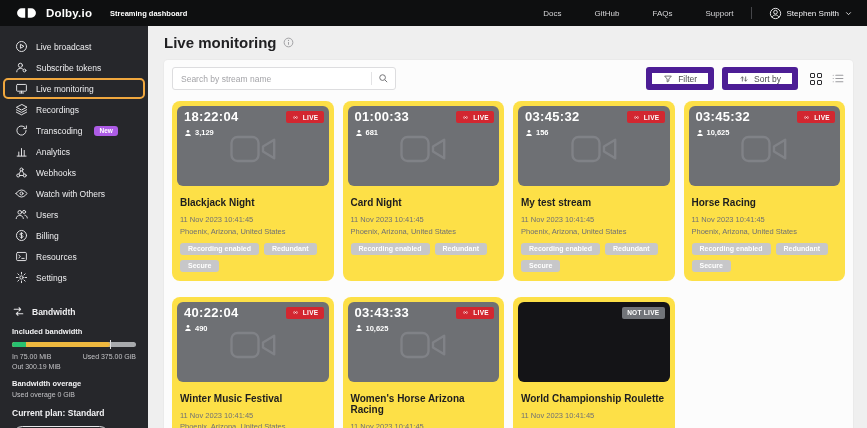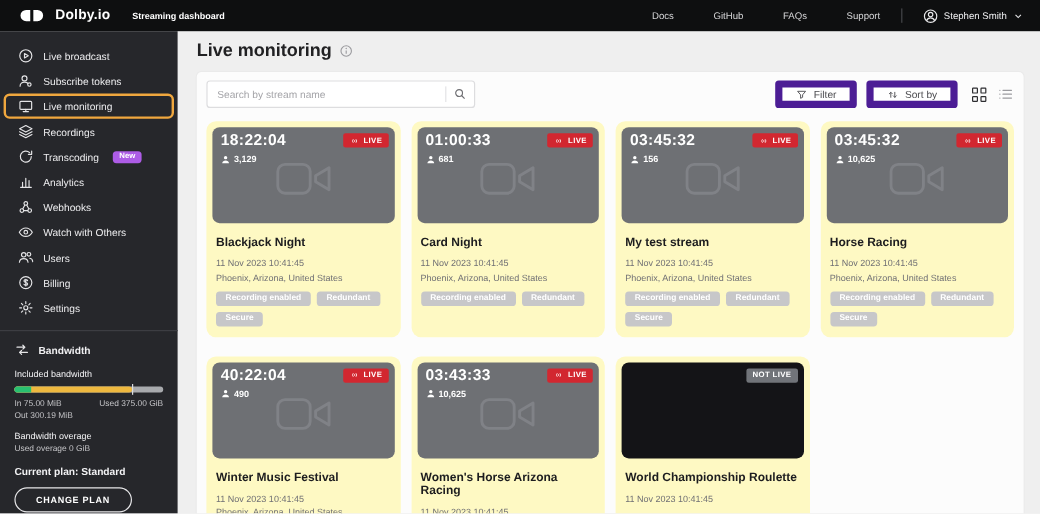--- a/index.html
+++ b/index.html
@@ -20,21 +20,21 @@
   .side-item{display:flex;align-items:center;gap:8px;height:21px;margin:0 3px;padding:0 0 0 9px;border:2px solid transparent;border-radius:5px;cursor:pointer;}
   .side-item.active{border-color:var(--accent,#f0a73e);}
   .si-icon{width:14px;height:14px;display:flex;align-items:center;justify-content:center;color:#e4e4e6;}
   .si-icon svg{width:13px;height:13px;}
   .si-label{font-size:8.5px;font-weight:500;color:#ededef;}
   .new-badge{background:var(--badge-new,#ad5ce6);color:#fff;font-size:6.5px;font-weight:700;padding:1.5px 5px;border-radius:3px;margin-left:4px;}
   .side-divider{height:1px;background:#3c3d42;margin:8px 0 9px;}
   .bw{padding:0 12px;}
   .bw-title{display:flex;align-items:center;gap:7px;font-size:8.5px;font-weight:600;color:#f0f0f2;}
   .bw-title svg{width:13px;height:13px;color:#e4e4e6;}
-  .bw-sub{font-size:7.5px;font-weight:400;margin-top:9px;color:#f2f2f4;}
+  .bw-sub{font-size:7.5px;font-weight:700;margin-top:9px;color:#f2f2f4;}
   .bw-bar{position:relative;height:5px;border-radius:2.5px;background:var(--bar-track,#a8aaad);margin-top:6px;overflow:visible;}
   .bw-seg{position:absolute;top:0;height:5px;}
   .bw-green{left:0;background:var(--bar-green,#29c070);border-radius:2.5px 0 0 2.5px;z-index:2;}
   .bw-amber{left:0;background:var(--bar-amber,#eeb83f);border-radius:2.5px;z-index:1;}
   .bw-marker{position:absolute;top:-2px;width:1px;height:9px;background:#dcdcde;z-index:3;}
   .bw-row{display:flex;justify-content:space-between;margin-top:6px;}
   .bw-val{font-size:7px;color:#c3c3c6;}
   .bw-out{margin-top:3px;}
   .bw-plan{font-size:8.5px;font-weight:600;color:#f2f2f4;margin-top:10px;}
   .change-plan{margin-top:8px;display:inline-block;background:transparent;border:1px solid #e6e6e8;color:#fff;font-size:7.5px;font-weight:700;letter-spacing:.6px;padding:5px 17px;border-radius:11px;cursor:pointer;}
@@ -53,21 +53,21 @@
   .toolbar-right{margin-left:auto;display:flex;align-items:center;gap:8px;}
   .tb-btn{height:23px;display:flex;align-items:center;gap:5px;background:#fff;border:6px solid #4c1d95;border-radius:3px;padding:0 11px;font-size:8.5px;color:#4b4b4f;cursor:pointer;}
   .tb-btn svg{width:10px;height:10px;color:#5a5a5e;}
   .view-toggle{display:flex;align-items:center;gap:9px;margin-left:4px;}
   .grid-ic{display:grid;grid-template-columns:5px 5px;grid-template-rows:5px 5px;gap:2px;cursor:pointer;}
   .grid-ic span{border:1.4px solid #2d2d30;border-radius:1px;}
   .list-ic{cursor:pointer;display:flex;}
   .list-ic svg{width:14px;height:13px;color:#9b9b9f;}
   
   .cards{display:grid;grid-template-columns:repeat(4,1fr);gap:16px 9px;margin-top:11px;padding-bottom:12px;}
-  .card{background:#fef9c3;border-radius:8px;padding:5px 5px 9px;}
+  .card{background:#fde047;border-radius:8px;padding:5px 5px 9px;}
   .thumb{position:relative;height:80px;border-radius:6px;background:#6e7074;overflow:hidden;}
   .thumb.dark{background:#141417;}
   .timer{position:absolute;top:3px;left:7px;font-size:13px;font-weight:700;color:#fff;letter-spacing:.3px;}
   .viewers{position:absolute;top:22px;left:7px;display:flex;align-items:center;gap:3px;color:#fff;font-size:7.5px;font-weight:600;}
   .viewers svg{width:8px;height:8px;}
   .badge{position:absolute;top:5px;right:5px;display:flex;align-items:center;gap:3px;color:#fff;font-size:6.5px;font-weight:800;padding:2.5px 5px;border-radius:2px;letter-spacing:.3px;}
   .badge.live{background:var(--live,#d22730);}
   .badge.notlive{background:#717479;}
   .badge svg{width:9px;height:7px;}
   .cam{position:absolute;left:50%;top:54%;transform:translate(-50%,-50%);color:#808287;display:flex;}
@@ -208,20 +208,29 @@
             <svg viewBox="0 0 24 24" fill="none" stroke="currentColor" stroke-width="1.8" stroke-linecap="round" stroke-linejoin="round">
               <circle cx="12" cy="12" r="9.3"></circle>
               <path d="M12 6.8v10.4M14.7 9c-.6-1-1.6-1.5-2.7-1.5-1.5 0-2.8.8-2.8 2.1 0 2.8 5.6 1.6 5.6 4.4 0 1.3-1.3 2.1-2.8 2.1-1.2 0-2.2-.5-2.8-1.5"></path>
             </svg>
           </span>
           <span class="si-label">Billing</span>
         </div>
         <div class="side-item">
           <span class="si-icon">
             <svg viewBox="0 0 24 24" fill="none" stroke="currentColor" stroke-width="1.8" stroke-linecap="round" stroke-linejoin="round">
+              <rect x="3" y="4.5" width="18" height="15" rx="2"></rect>
+              <path d="M7 9.5l3 2.5-3 2.5M12.5 15.5H17"></path>
+            </svg>
+          </span>
+          <span class="si-label">Resources</span>
+        </div>
+        <div class="side-item">
+          <span class="si-icon">
+            <svg viewBox="0 0 24 24" fill="none" stroke="currentColor" stroke-width="1.8" stroke-linecap="round" stroke-linejoin="round">
               <circle cx="12" cy="12" r="3.1"></circle>
               <path d="M12 2.5v3M12 18.5v3M2.5 12h3M18.5 12h3M5.3 5.3l2.1 2.1M16.6 16.6l2.1 2.1M18.7 5.3l-2.1 2.1M7.4 16.6l-2.1 2.1"></path>
             </svg>
           </span>
           <span class="si-label">Settings</span>
         </div>
       </nav>
     <div class="side-divider"></div>
     <div class="bw">
       <div class="bw-title">

